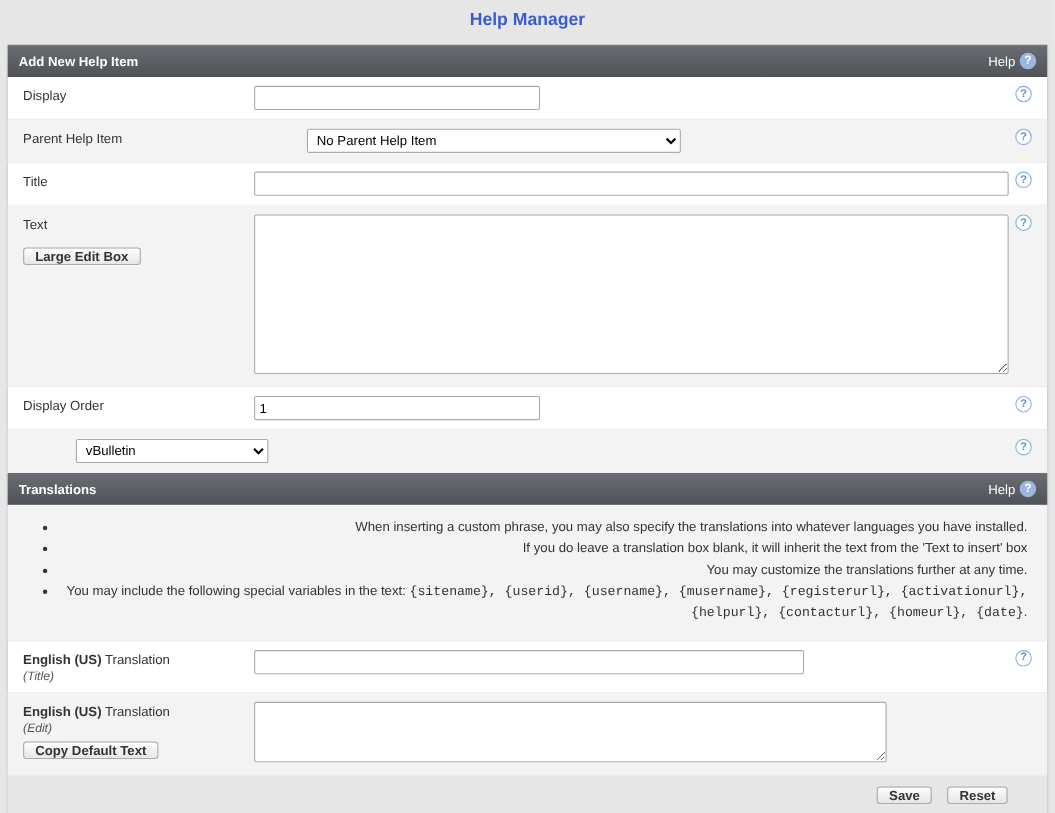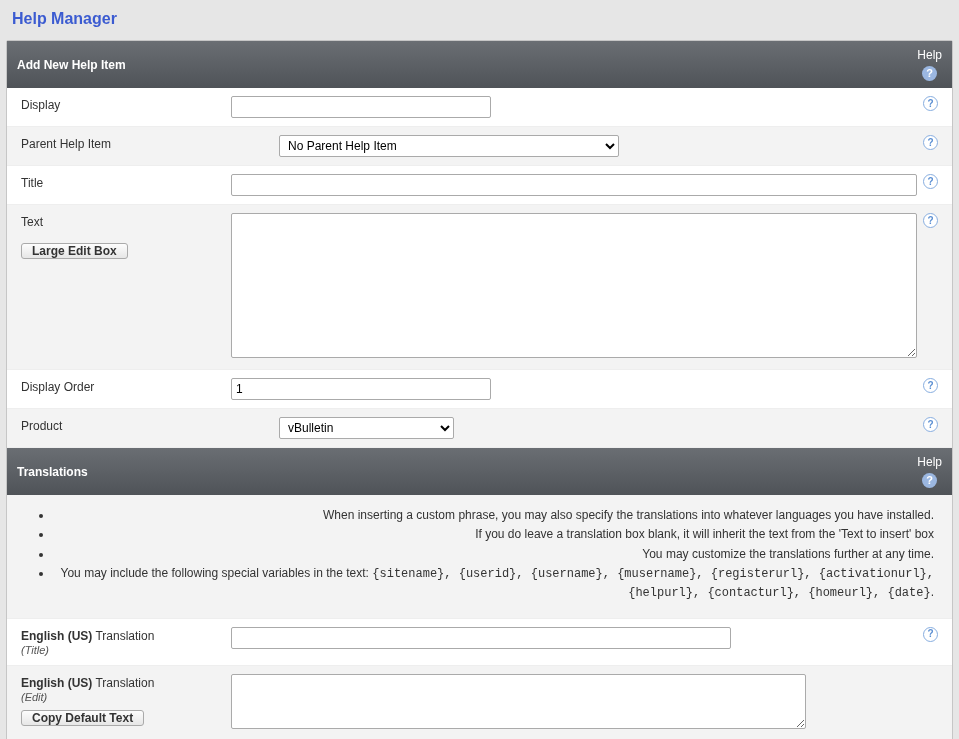--- a/index.html
+++ b/index.html
@@ -9,20 +9,21 @@
     background: #e6e6e6;
     font-family: Arial, Helvetica, sans-serif;
     font-size: 12px;
     color: #333;
   }
   .page-title {
     color: #3b5bd1;
     font-size: 16px;
     font-weight: bold;
     padding: 10px 12px 12px;
+    text-align: center;
   }
   .panel {
     margin: 0 6px 12px;
     border: 1px solid #c6c6c6;
     background: #fff;
     border-radius: 2px;
   }
   .panel-header {
     background: linear-gradient(#6a6e73, #4f5358);
     color: #fff;
@@ -32,21 +33,20 @@
     justify-content: space-between;
     align-items: center;
   }
   .panel-header .help-link {
     font-weight: normal;
     font-size: 12px;
     display: flex;
     align-items: center;
     gap: 4px;
     cursor: pointer;
-    flex-direction: column;
   }
   .help-circle {
     display: inline-flex;
     align-items: center;
     justify-content: center;
     width: 15px;
     height: 15px;
     border-radius: 50%;
     background: #9bb7e1;
     color: #fff;
@@ -209,21 +209,20 @@
     <div class="form-label">Display Order</div>
     <div class="form-control-wrap">
       <div class="field">
         <input type="text" class="w-260" value="1" style="">
       </div>
       <span class="help-circle-field">?</span>
     </div>
   </div>
 
   <div class="form-row alt">
-    <div class="form-label">Product</div>
     <div class="form-control-wrap">
       <div class="field">
         <select class="w-175">
           <option>vBulletin</option>
         </select>
       </div>
       <span class="help-circle-field">?</span>
     </div>
   </div>
 

